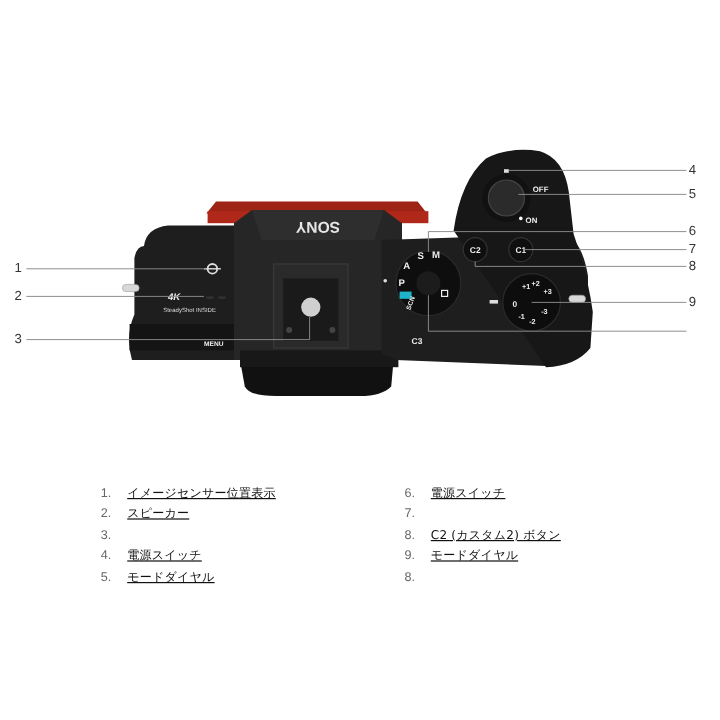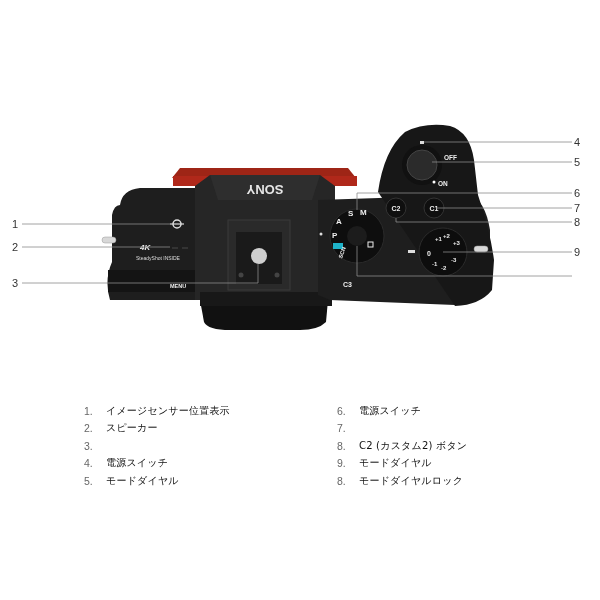--- a/index.html
+++ b/index.html
@@ -2,21 +2,21 @@
 <html><head>
   <meta charset="utf-8">
   <style>
     html, body { margin:0; padding:0; background:#ffffff; }
     body { width:600px; height:600px; position:relative; overflow:hidden; font-family:"DejaVu Sans", sans-serif; }
     .stage { position:absolute; left:0; top:0; width:600px; height:600px; }
     .callout-num { position:absolute; font-family:"Liberation Sans", sans-serif; font-size:11px; color:#333; line-height:12px; }
     .legend { position:absolute; font-size:10px; color:#111; }
     .legend-row { height:17.5px; display:flex; align-items:center; white-space:nowrap; }
     .legend-num { color:#666; display:inline-block; width:22px; font-family:"Liberation Sans", sans-serif; font-size:10.5px; }
-    .legend-label { color:#111; font-size:10px; letter-spacing:0.2px; }
+    .legend-label { color:#111; font-size:10px; letter-spacing:0.2px;text-decoration:underline; }
     svg text { font-family:"Liberation Sans", sans-serif; }
   </style>
 </head>
 <body>
 
 <div class="stage">
   <svg width="600" height="600" viewBox="0 0 600 600">
 
     <path d="M172 178 L180 168 L348 168 L356 178 Z" fill="#9e2516"></path>
     <rect x="173" y="176" width="184" height="10" fill="#b0281a"></rect>
@@ -147,16 +147,15 @@
     <div class="legend-row">
         <span class="legend-num">8.</span>
         <span class="legend-label">C2 (カスタム2) ボタン</span>
       </div>
     <div class="legend-row">
         <span class="legend-num">9.</span>
         <span class="legend-label">モードダイヤル</span>
       </div>
     <div class="legend-row">
         <span class="legend-num">8.</span>
-        <span class="legend-label">モードダイヤルロック</span>
       </div>
   </div>
 </div>
 
 </body></html>

